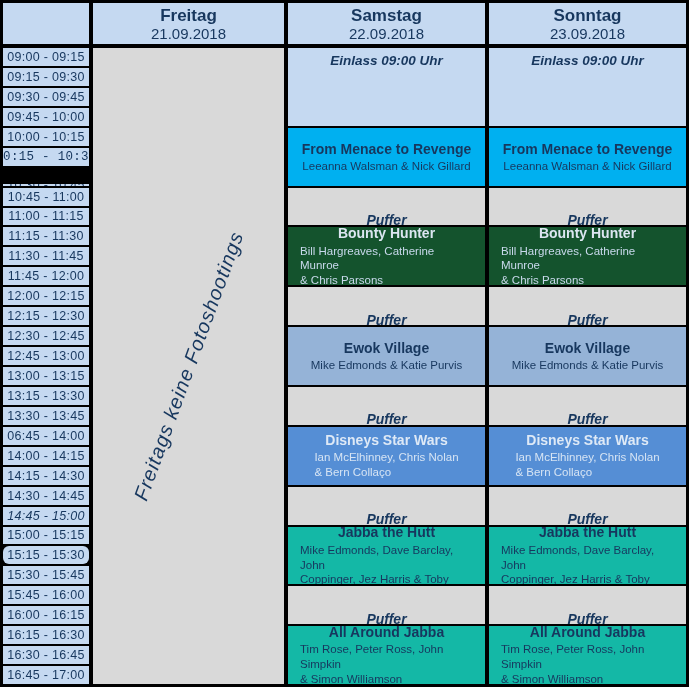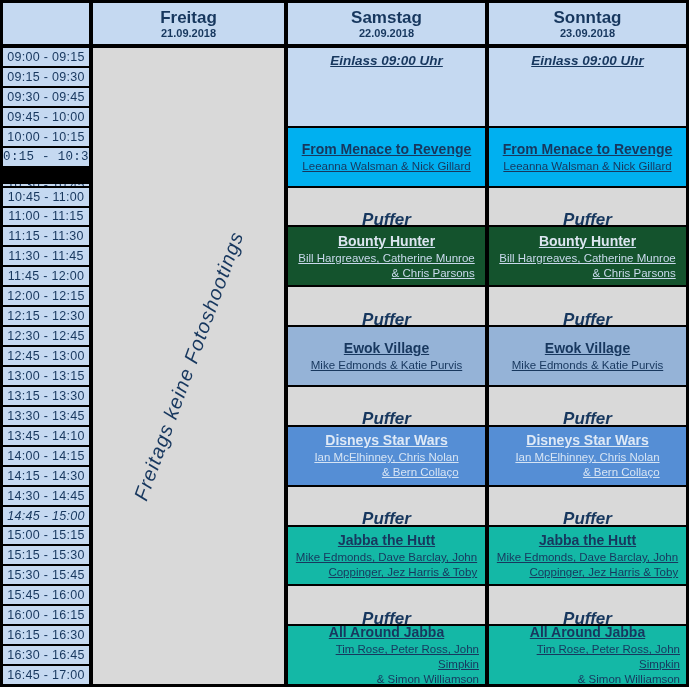--- a/index.html
+++ b/index.html
@@ -15,21 +15,21 @@
     font-family:"Liberation Sans",sans-serif;
     color:#17375E;
   }
   .hcell{
     background:#C5D9F1;
     border-bottom:2px solid #000;
     display:flex;flex-direction:column;align-items:center;justify-content:center;
     gap:2px;text-align:center;
   }
   .day-name{font-size:17px;font-weight:bold;line-height:1;}
-  .day-date{font-size:11px;font-weight:bold;line-height:1;}
+  .day-date{font-size:15px;font-weight:normal;line-height:1;}
   .corner{background:#C5D9F1;border-bottom:2px solid #000;}
   .time-cell{
     background:#C5D9F1;
     display:flex;align-items:center;justify-content:center;
     font-size:12.5px;letter-spacing:0.3px;
     white-space:nowrap;overflow:hidden;
   }
   .friday-cell{
     background:#D9D9D9;
     grid-column:2;grid-row:2 / span 32;
@@ -37,28 +37,28 @@
   }
   .friday-note{
     position:absolute;top:50%;left:50%;
     transform:translate(-50%,-50%) rotate(-70deg);
     transform-origin:center;
     font-size:20px;font-style:italic;font-weight:500;
     letter-spacing:1px;white-space:nowrap;color:#17375E;
   }
   .ev{
     display:flex;flex-direction:column;align-items:center;justify-content:center;
-    text-align:right;padding:2px 6px;gap:1px;overflow:hidden;text-decoration:underline;
+    text-align:left;padding:2px 12px;gap:1px;overflow:hidden;
   }
   .ev-title{font-size:14px;font-weight:bold;line-height:1.3;}
   .ev-sub{font-size:11.5px;line-height:1.3;white-space:pre-line;}
   .ev-einlass{background:#C5D9F1;justify-content:flex-start;padding-top:4px;}
   .ev-einlass .ev-title{font-size:13.5px;font-style:italic;}
   .ev-puffer{background:#D9D9D9;}
-  .ev-puffer .ev-title{font-size:17px;font-style:italic;margin-top:27px;}
+  .ev-puffer .ev-title{font-size:14px;font-style:italic;margin-top:27px;}
   .ev-cyan{background:#00B0F0;}
   .ev-darkblue{background:#14532d;color:#C9D9EC;}
   .ev-darkblue .ev-title{color:#DCE6F1;}
   .ev-midblue{background:#95B3D7;}
   .ev-blue{background:#558ED5;color:#D6E4F4;}
   .ev-blue .ev-title{color:#DEE9F6;}
   .ev-lightcyan{background:#14b8a6;}
 </style>
 </head>
 <body>
@@ -94,27 +94,27 @@
     <div class="time-cell" style="grid-area: 11 / 1;">11:15 - 11:30</div>
     <div class="time-cell" style="grid-area: 12 / 1;">11:30 - 11:45</div>
     <div class="time-cell" style="grid-area: 13 / 1;">11:45 - 12:00</div>
     <div class="time-cell" style="grid-area: 14 / 1;">12:00 - 12:15</div>
     <div class="time-cell" style="grid-area: 15 / 1;">12:15 - 12:30</div>
     <div class="time-cell" style="grid-area: 16 / 1;">12:30 - 12:45</div>
     <div class="time-cell" style="grid-area: 17 / 1;">12:45 - 13:00</div>
     <div class="time-cell" style="grid-area: 18 / 1;">13:00 - 13:15</div>
     <div class="time-cell" style="grid-area: 19 / 1;">13:15 - 13:30</div>
     <div class="time-cell" style="grid-area: 20 / 1;">13:30 - 13:45</div>
-    <div class="time-cell" style="grid-area: 21 / 1;">13:45 - 14:10</div>
+    <div class="time-cell" style="grid-area: 21 / 1;">06:45 - 14:00</div>
     <div class="time-cell" style="grid-area: 22 / 1;">14:00 - 14:15</div>
     <div class="time-cell" style="grid-area: 23 / 1;">14:15 - 14:30</div>
     <div class="time-cell" style="grid-area: 24 / 1;">14:30 - 14:45</div>
     <div class="time-cell" style="grid-area: 25 / 1; font-style: italic;">14:45 - 15:00</div>
     <div class="time-cell" style="grid-area: 26 / 1;">15:00 - 15:15</div>
-    <div class="time-cell" style="grid-area: 27 / 1;">15:15 - 15:30</div>
+    <div class="time-cell" style="grid-area: 27 / 1; border-radius: 6px;">15:15 - 15:30</div>
     <div class="time-cell" style="grid-area: 28 / 1;">15:30 - 15:45</div>
     <div class="time-cell" style="grid-area: 29 / 1;">15:45 - 16:00</div>
     <div class="time-cell" style="grid-area: 30 / 1;">16:00 - 16:15</div>
     <div class="time-cell" style="grid-area: 31 / 1;">16:15 - 16:30</div>
     <div class="time-cell" style="grid-area: 32 / 1;">16:30 - 16:45</div>
     <div class="time-cell" style="grid-area: 33 / 1;">16:45 - 17:00</div>
     <div class="ev ev-einlass" style="grid-area: 2 / 3 / span 4;">
       <div class="ev-title">Einlass 09:00 Uhr</div>
     </div>
     <div class="ev ev-cyan" style="grid-area: 6 / 3 / span 3;">

